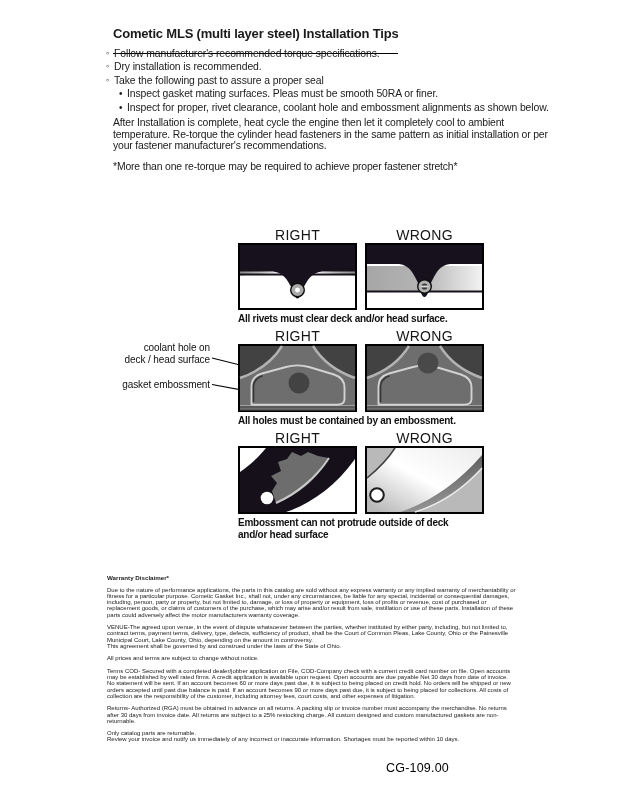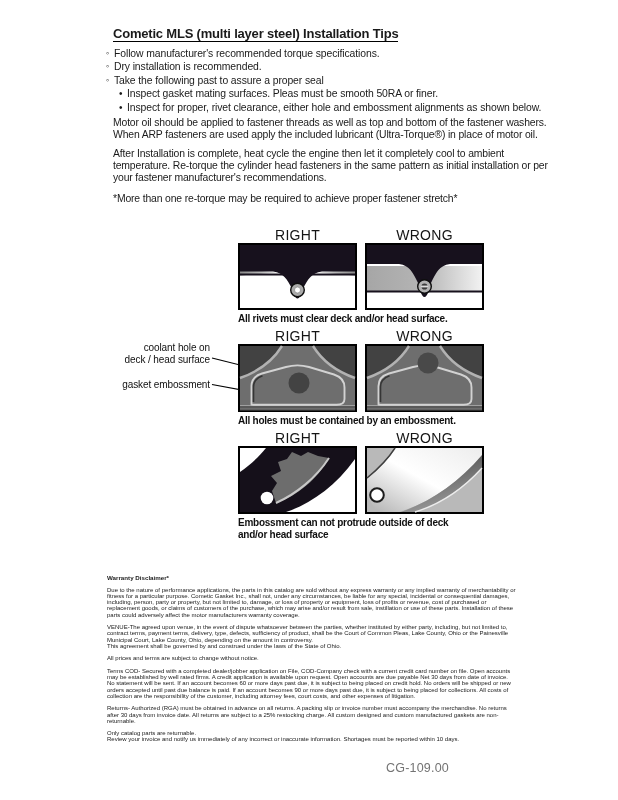--- a/index.html
+++ b/index.html
@@ -4,21 +4,21 @@
 <style>
   html,body { margin:0; padding:0; }
   body {
     width:618px; height:800px; position:relative; background:#ffffff;
     font-family:"Liberation Sans", sans-serif; color:#1a1a1a; overflow:hidden;
   }
   
   .title {
     position:absolute; left:113px; top:26px;
     font-size:13px; font-weight:bold; letter-spacing:-0.2px;
-    border-bottom:1.5px solid #000; padding-bottom:0; display:inline-block;
+    border-bottom:1.5px solid #000; padding-bottom:12px; display:inline-block;
   }
   
   .tips { position:absolute; left:106px; top:47px; width:505px; }
   .brow { display:flex; line-height:13.4px; font-size:10.4px; letter-spacing:-0.1px; }
   .brow .mk { width:8px; flex:0 0 8px; font-size:9px; }
   .brow.sub { margin-left:13px; }
   .brow.sub .mk { font-size:10px; }
   .btext { flex:1; }
   
   .diesel { position:absolute; left:113px; top:117px; width:450px; }
@@ -29,21 +29,21 @@
   .diagrams { position:absolute; left:100px; top:228px; }
   .dg-header { font-family:"Liberation Sans", sans-serif; font-size:14px; font-weight:400; letter-spacing:0.3px; fill:#151515; }
   .dg-caption { font-family:"Liberation Sans", sans-serif; font-size:10px; font-weight:bold; letter-spacing:-0.25px; fill:#111; }
   .dg-label { font-family:"Liberation Sans", sans-serif; font-size:10px; fill:#111; letter-spacing:-0.1px; }
   
   .warranty { position:absolute; left:107px; top:574px; width:410px; }
   .warranty .wh { font-size:6.2px; font-weight:bold; margin:0 0 6px 0; }
   .warranty .wp { font-size:6px; line-height:6.15px; margin:0 0 6.5px 0; }
   .warranty .wp div { margin:0; }
   
-  .code { position:absolute; left:386px; top:761px; font-size:12.5px; color:#737373; letter-spacing:0.2px; }
+  .code { position:absolute; left:386px; top:761px; font-size:12.5px; color:#000000; letter-spacing:0.2px; }
 </style>
 </head>
 <body>
 
 <div class="title">Cometic MLS (multi layer steel) Installation Tips</div>
 
 <div class="tips">
   <div class="brow">
     <span class="mk">◦</span>
     <span class="btext">Follow manufacturer's recommended torque specifications.</span>
@@ -55,26 +55,25 @@
   <div class="brow">
     <span class="mk">◦</span>
     <span class="btext">Take the following past to assure a proper seal</span>
   </div>
   <div class="brow sub">
     <span class="mk">•</span>
     <span class="btext">Inspect gasket mating surfaces.  Pleas must be smooth 50RA or finer.</span>
   </div>
   <div class="brow sub">
     <span class="mk">•</span>
-    <span class="btext">Inspect for proper, rivet clearance, either hole and embossment alignments as shown below.</span>
+    <span class="btext">Inspect for proper, rivet clearance, coolant hole and embossment alignments as shown below.</span>
   </div>
 </div>
 
 <div class="diesel">
-  <p>Motor oil should be applied to fastener threads as well as top and bottom of the fastener washers. When ARP fasteners are used apply the included lubricant (Ultra-Torque®) in place of motor oil.</p>
   <p>After Installation is complete, heat cycle the engine then let it completely cool to ambient temperature. Re-torque the cylinder head fasteners in the same pattern as initial installation or per your fastener manufacturer's recommendations.</p>
   <p class="note">*More than one re-torque may be required to achieve proper fastener stretch*</p>
 </div>
 
 <svg class="diagrams" width="420" height="320" viewBox="0 0 420 320" xmlns="http://www.w3.org/2000/svg">
   <defs>
     <linearGradient id="g-wedgeL" x1="0" y1="0" x2="1" y2="0">
       <stop offset="0" stop-color="#8a8a8a"></stop>
         <stop offset="1" stop-color="#e0e0e0"></stop>
     </linearGradient>

